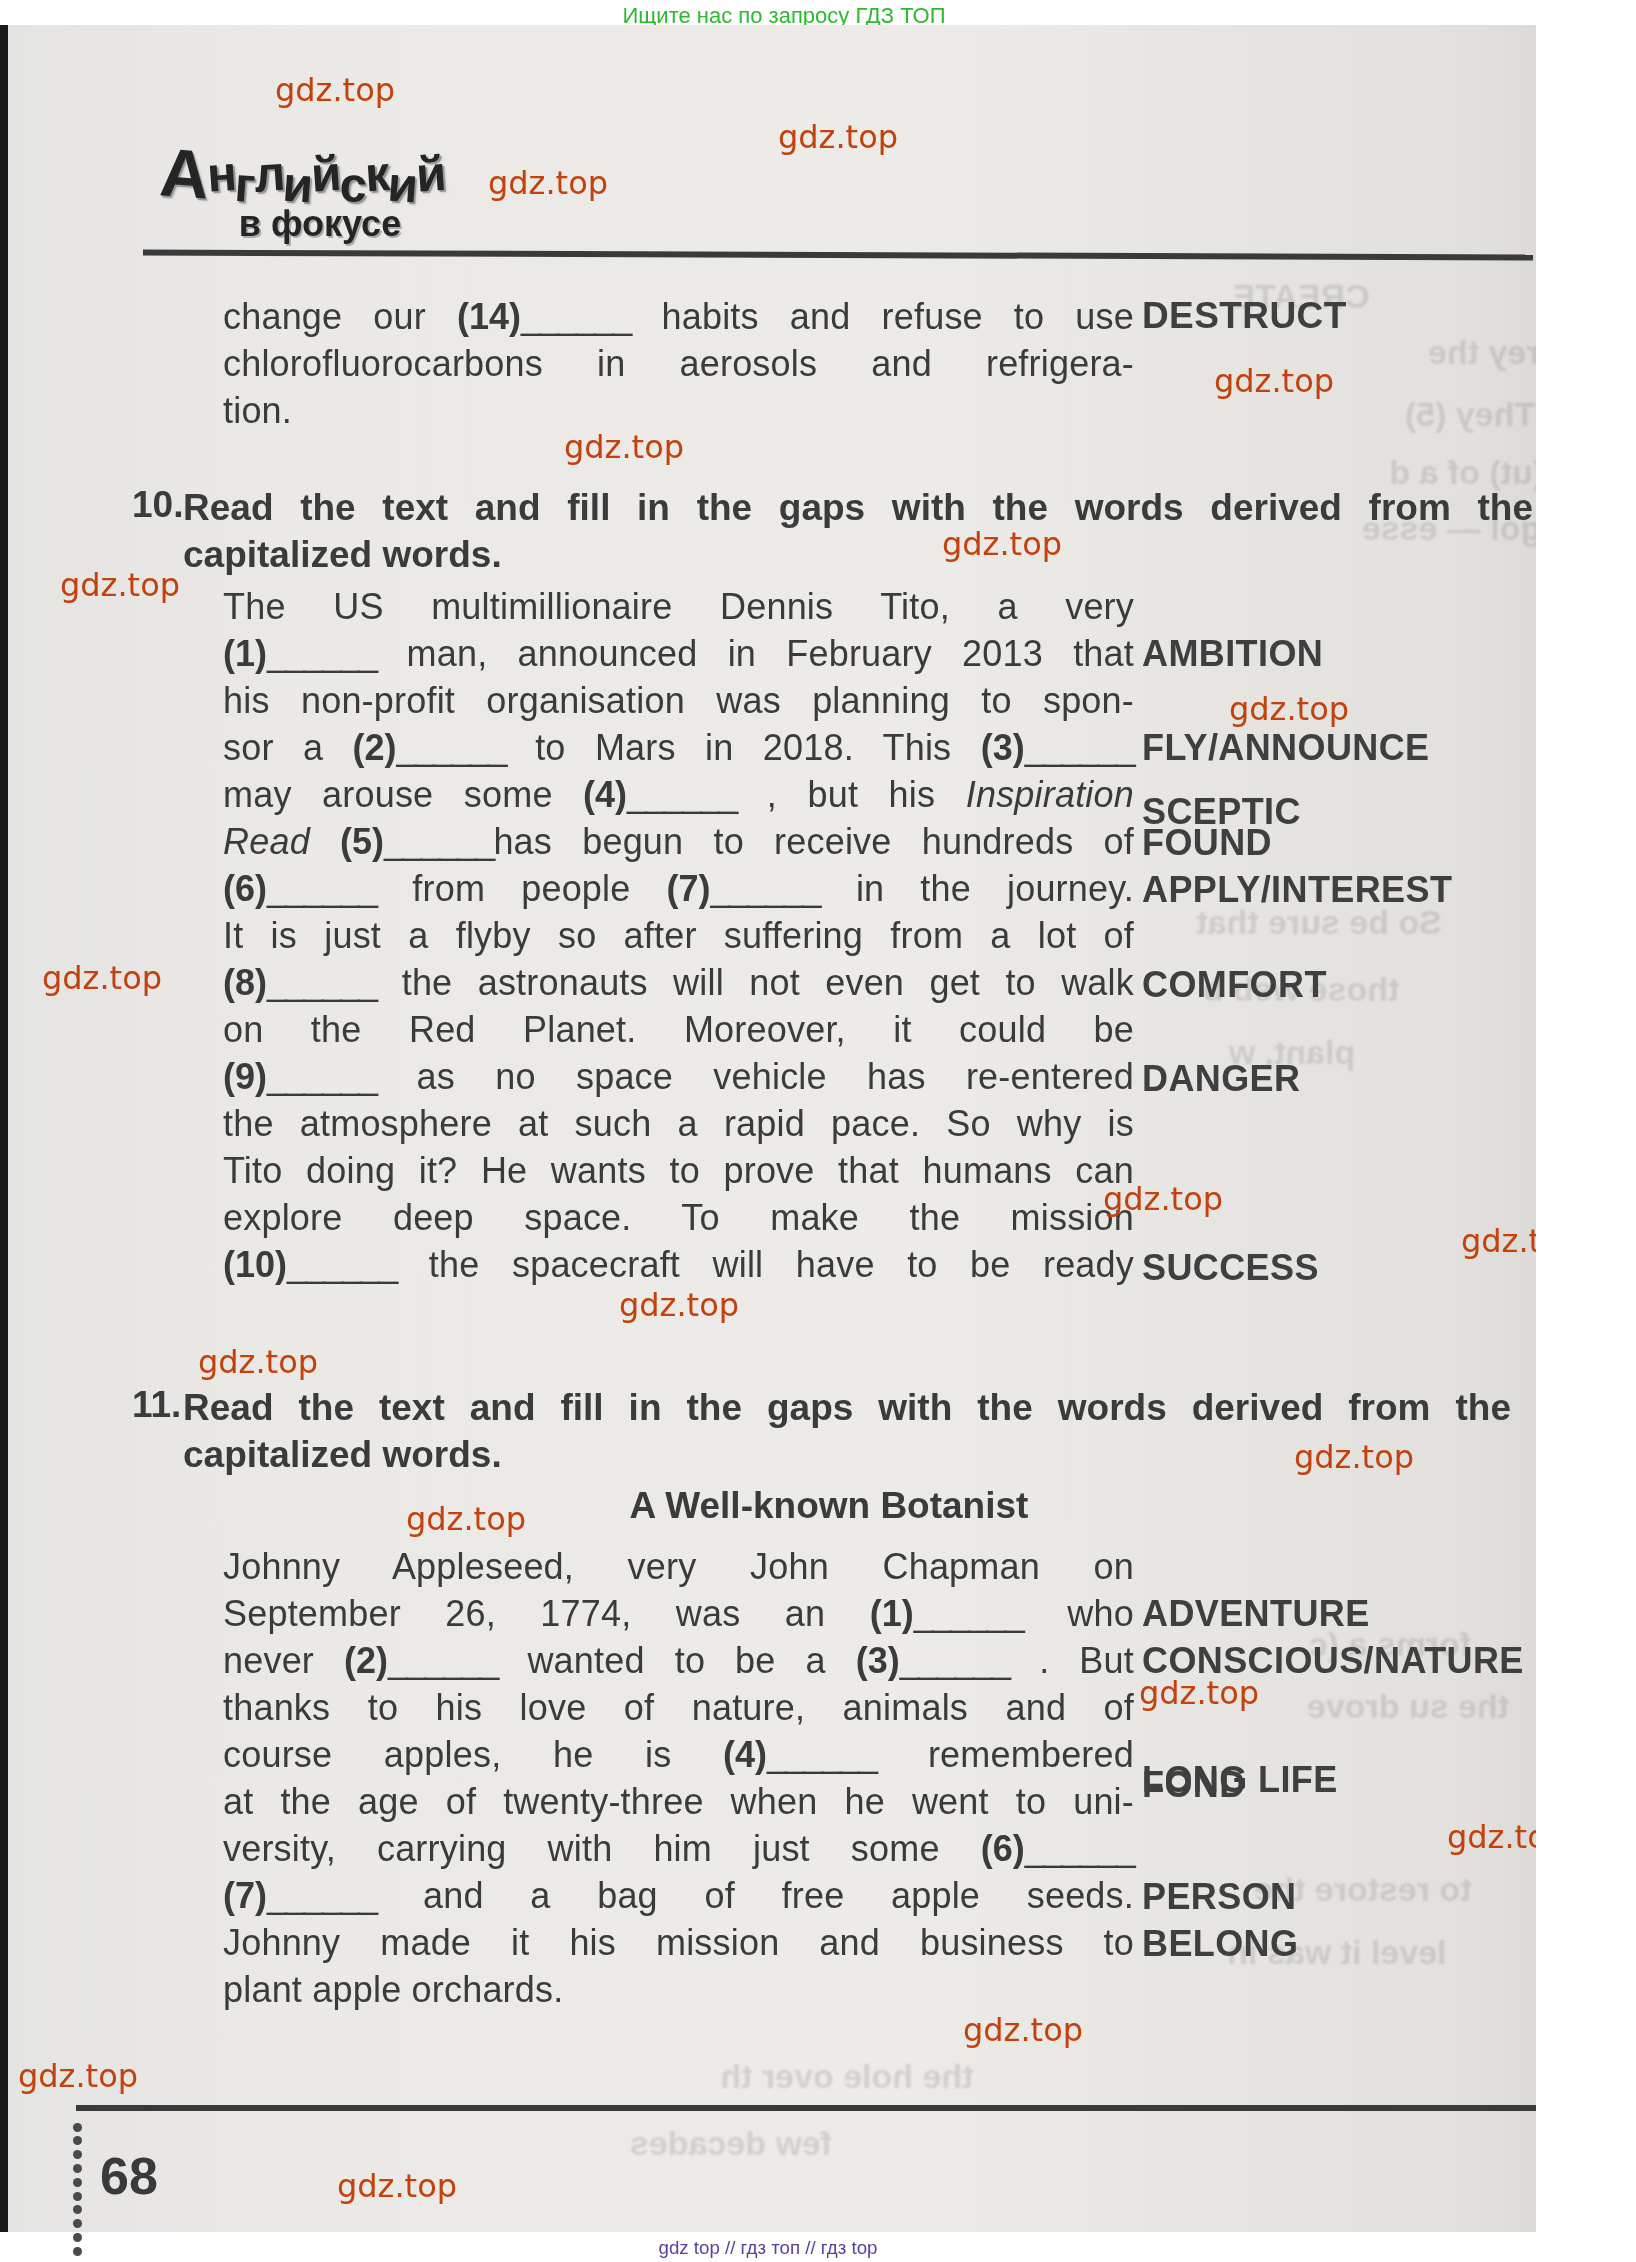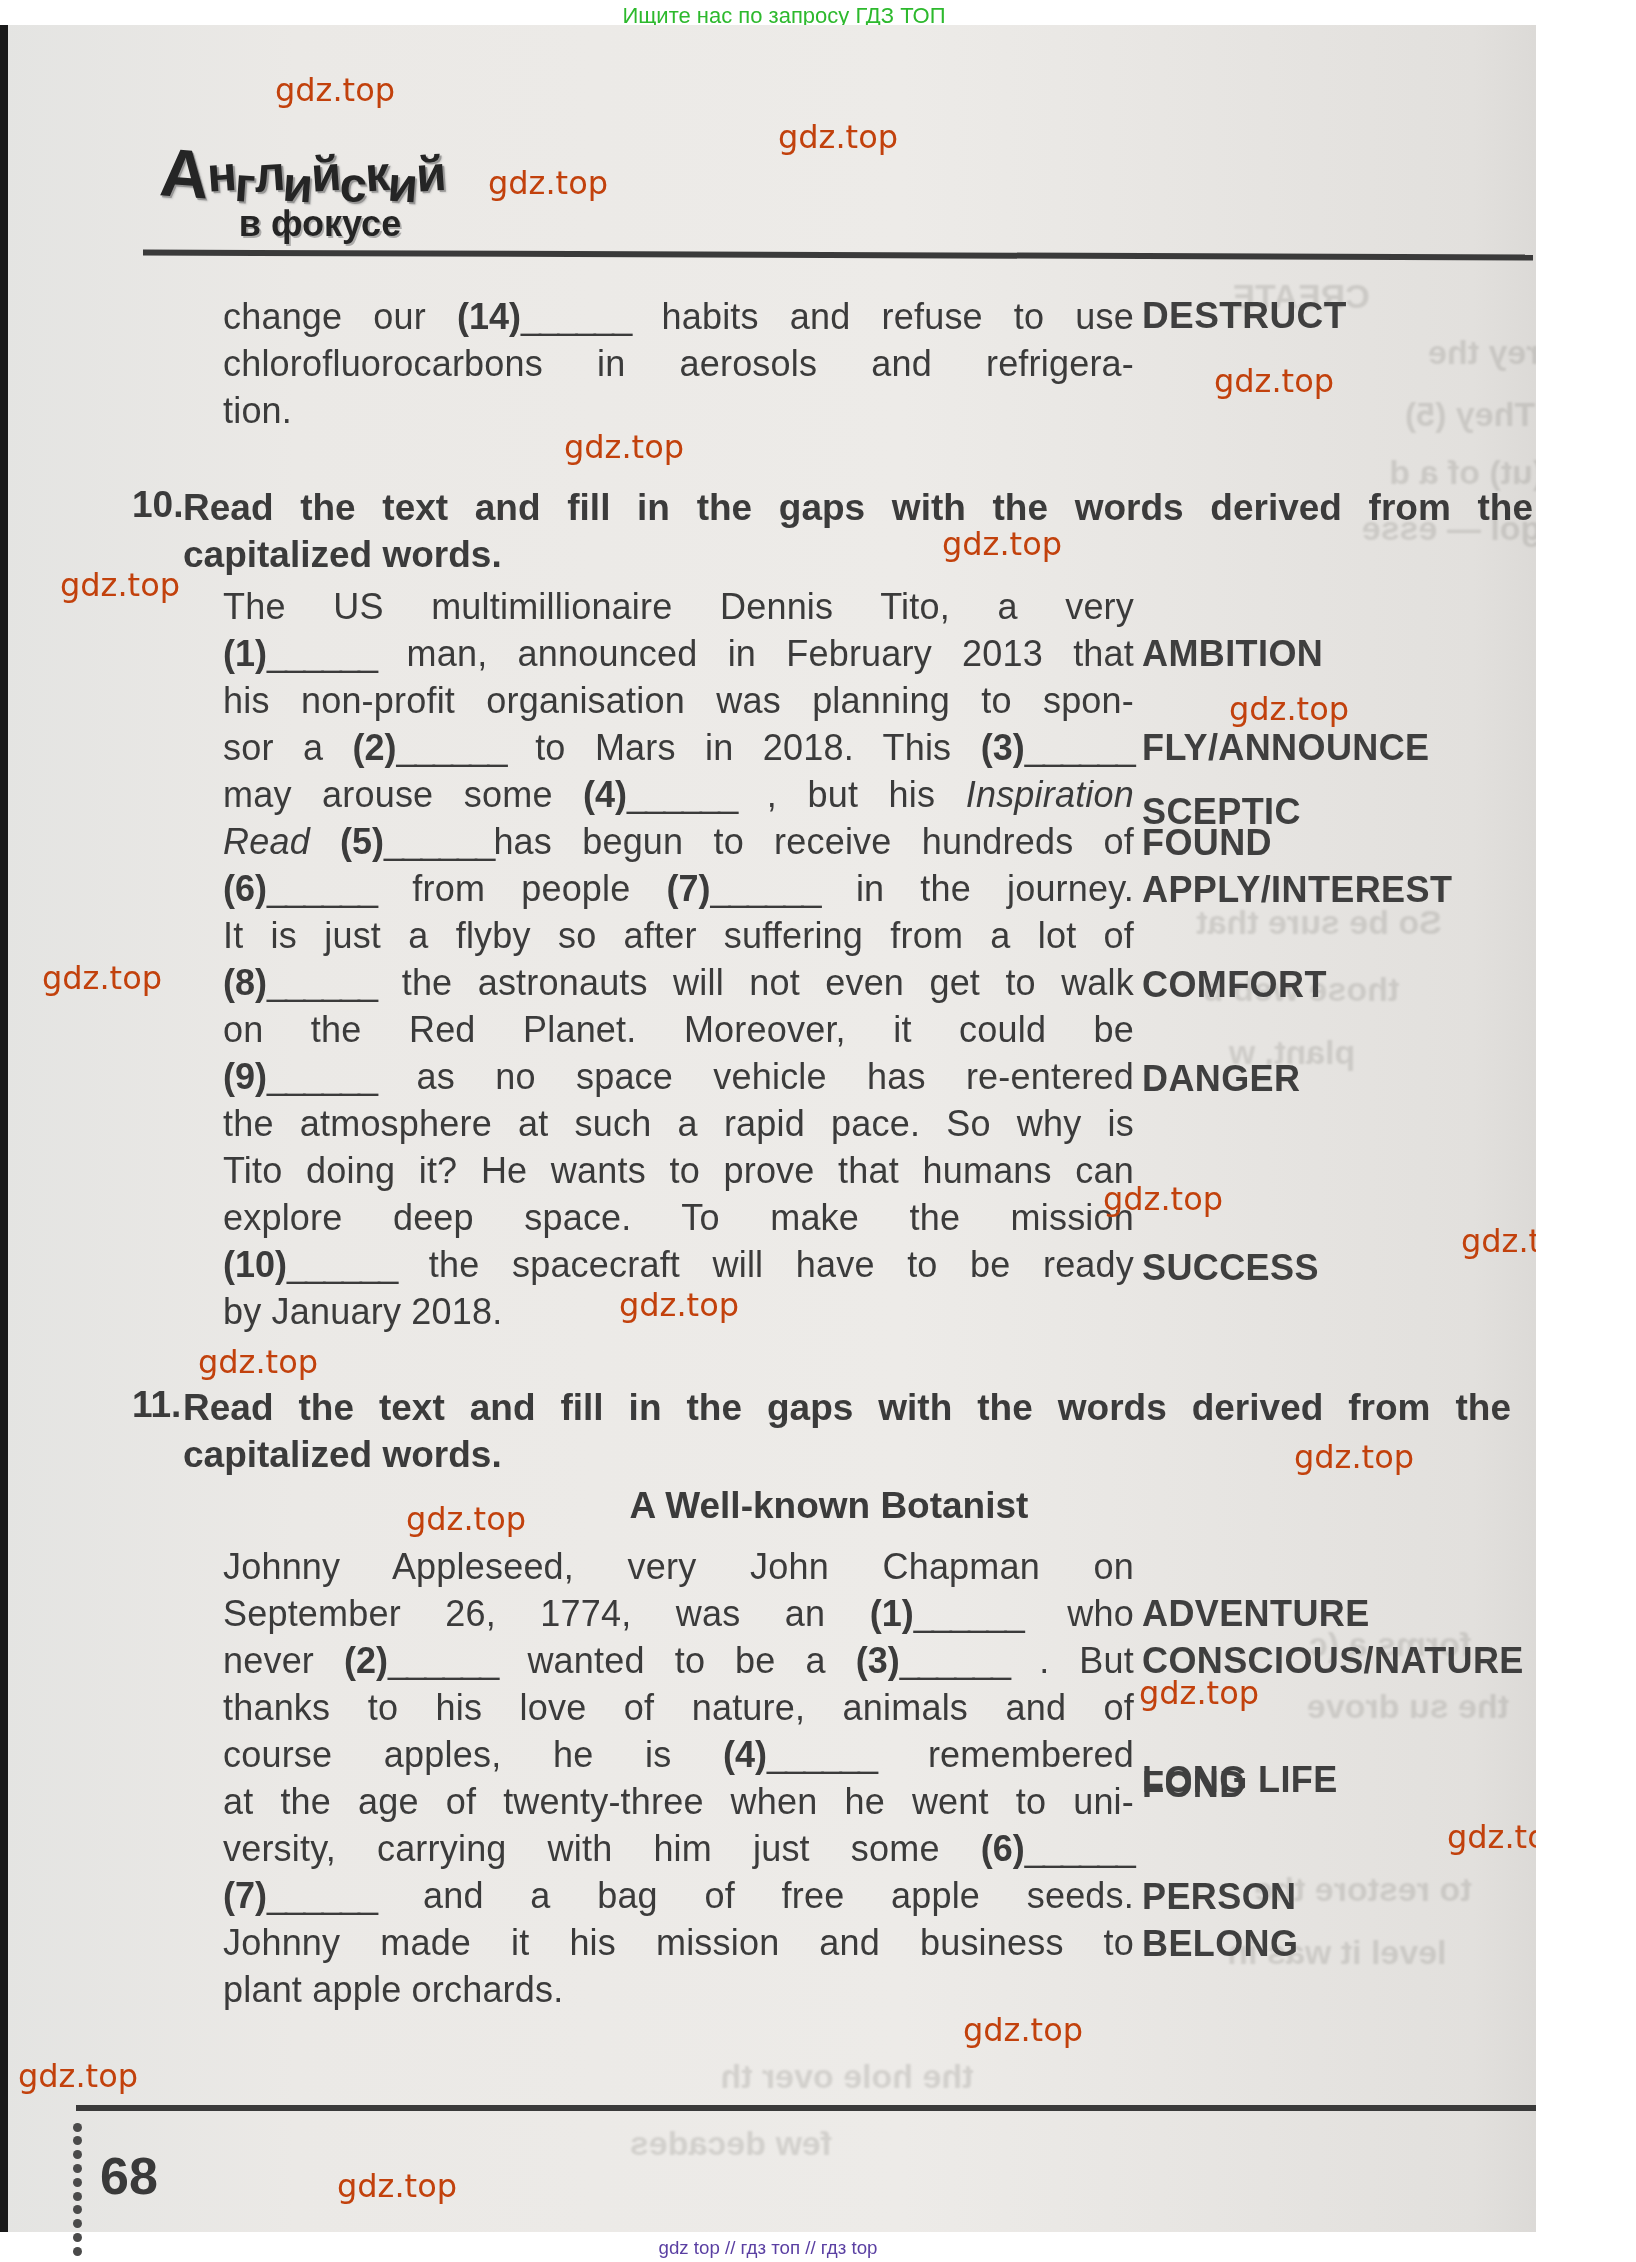--- a/index.html
+++ b/index.html
@@ -105,21 +105,20 @@
       <div class="bline"><em>Read</em> <strong>(5)</strong><span class="blank">______</span>has begun to receive hundreds of</div>
       <div class="bline"><strong>(6)</strong><span class="blank">______</span> from people <strong>(7)</strong><span class="blank">______</span> in the journey.</div>
       <div class="bline">It is just a flyby so after suffering from a lot of</div>
       <div class="bline"><strong>(8)</strong><span class="blank">______</span> the astronauts will not even get to walk</div>
       <div class="bline">on the Red Planet. Moreover, it could be</div>
       <div class="bline"><strong>(9)</strong><span class="blank">______</span> as no space vehicle has re-entered</div>
       <div class="bline">the atmosphere at such a rapid pace. So why is</div>
       <div class="bline">Tito doing it? He wants to prove that humans can</div>
       <div class="bline">explore deep space. To make the mission</div>
       <div class="bline"><strong>(10)</strong><span class="blank">______</span> the spacecraft will have to be ready</div>
-      <div class="bline last">by January 2018.</div>
     </div>
   <div id="ex10-words">
       <div class="word" style="top: 630px;">AMBITION</div>
       <div class="word" style="top: 724px;">FLY/ANNOUNCE</div>
       <div class="word" style="top: 788px;">SCEPTIC</div>
       <div class="word" style="top: 819px;">FOUND</div>
       <div class="word" style="top: 866px;">APPLY/INTEREST</div>
       <div class="word" style="top: 961px;">COMFORT</div>
       <div class="word" style="top: 1055px;">DANGER</div>
       <div class="word" style="top: 1244px;">SUCCESS</div>

